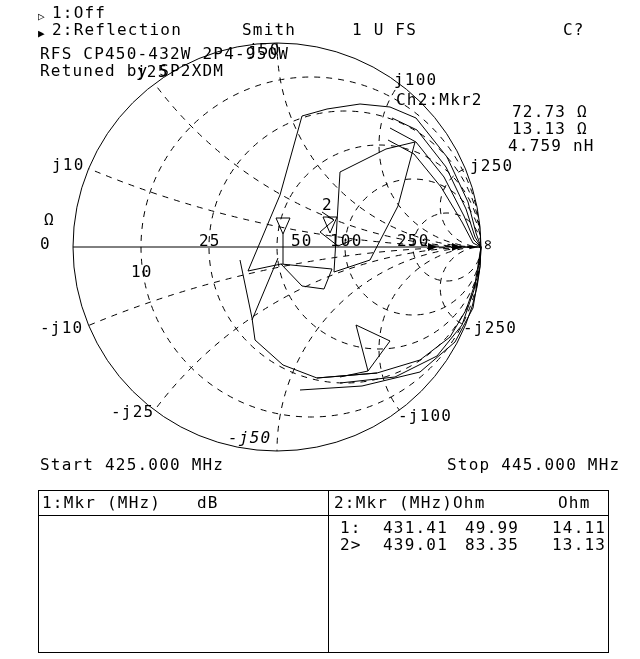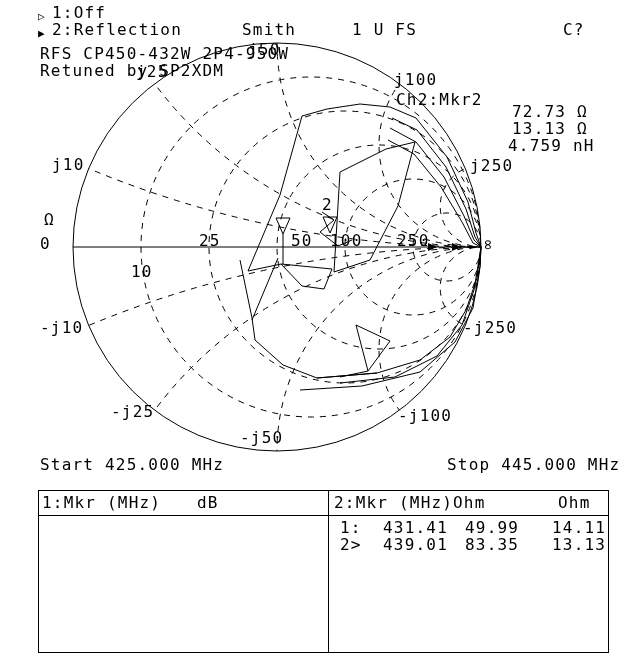--- a/index.html
+++ b/index.html
@@ -80,21 +80,21 @@
       <span style="left: 267px; top: 233px; margin-left: 24px;">50</span>
       <span style="left: 330px; top: 233px;">100</span>
       <span style="left: 397px; top: 233px;">250</span>
       <span style="left: 52px; top: 157px;">j10</span>
       <span style="left: 136px; top: 64px;">j25</span>
       <span style="left: 248px; top: 42px;">j50</span>
       <span style="left: 394px; top: 72px;">j100</span>
       <span style="left: 470px; top: 158px;">j250</span>
       <span style="left: 40px; top: 320px;">-j10</span>
       <span style="left: 111px; top: 404px;">-j25</span>
-      <span style="left: 240px; top: 430px;">-j50</span>
+      <span style="left: 228px; top: 430px; font-style: italic;">-j50</span>
       <span style="left: 398px; top: 408px;">-j100</span>
       <span style="left: 463px; top: 320px;">-j250</span>
       <span style="left: 483px; top: 238px; transform: rotate(90deg);">∞</span>
     </div>
 
   <span class="t tri" style="left:38px;top:9px">▷</span>
   <span class="t" style="left:52px;top:5px">1:Off</span>
   <span class="t tri" style="left:38px;top:26px">▶</span>
   <span class="t" style="left:52px;top:22px">2:Reflection</span>
   <span class="t" style="left:242px;top:22px">Smith</span>

